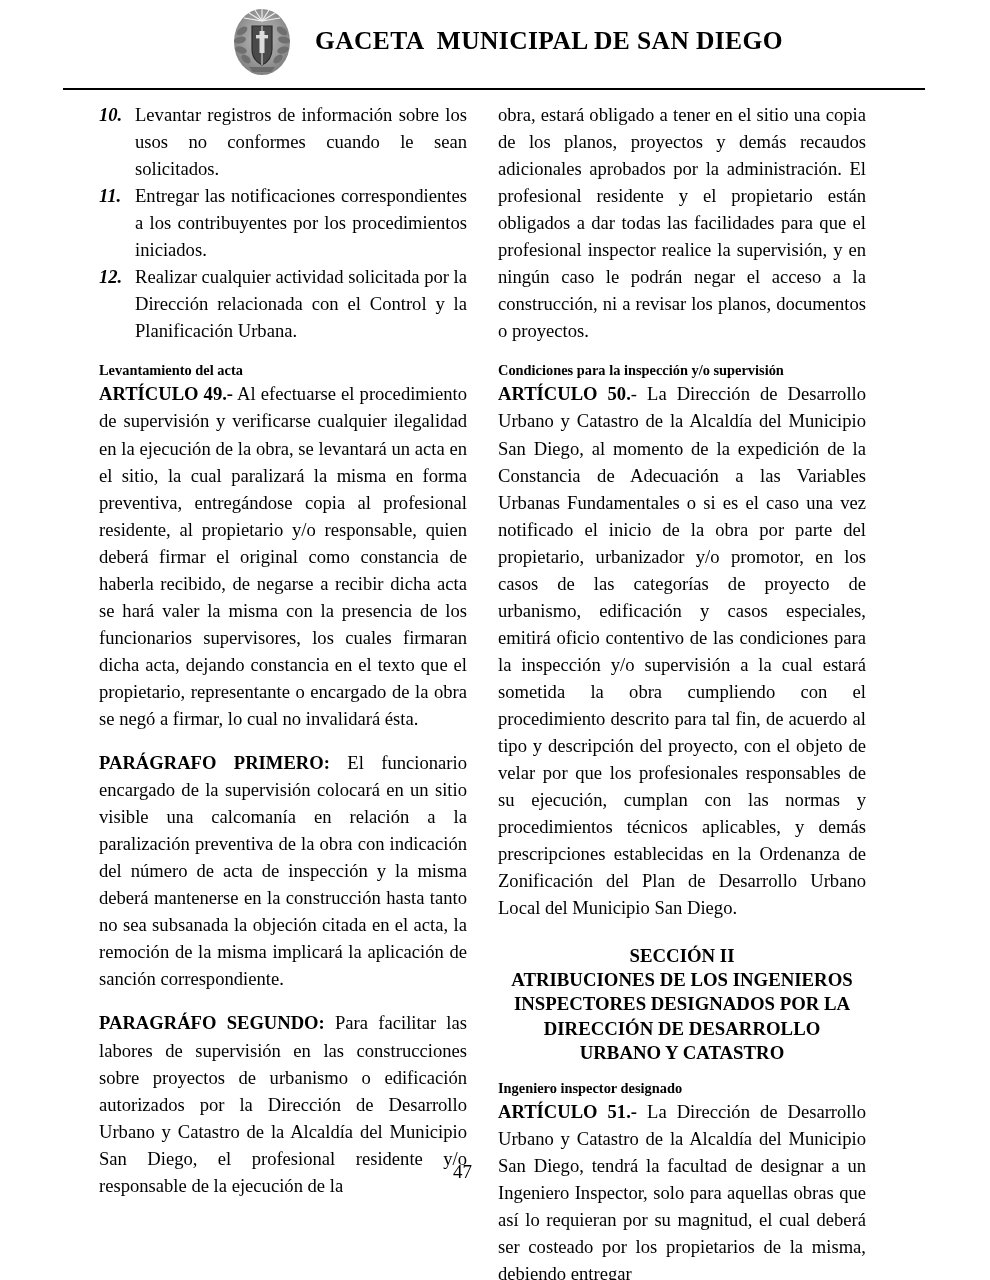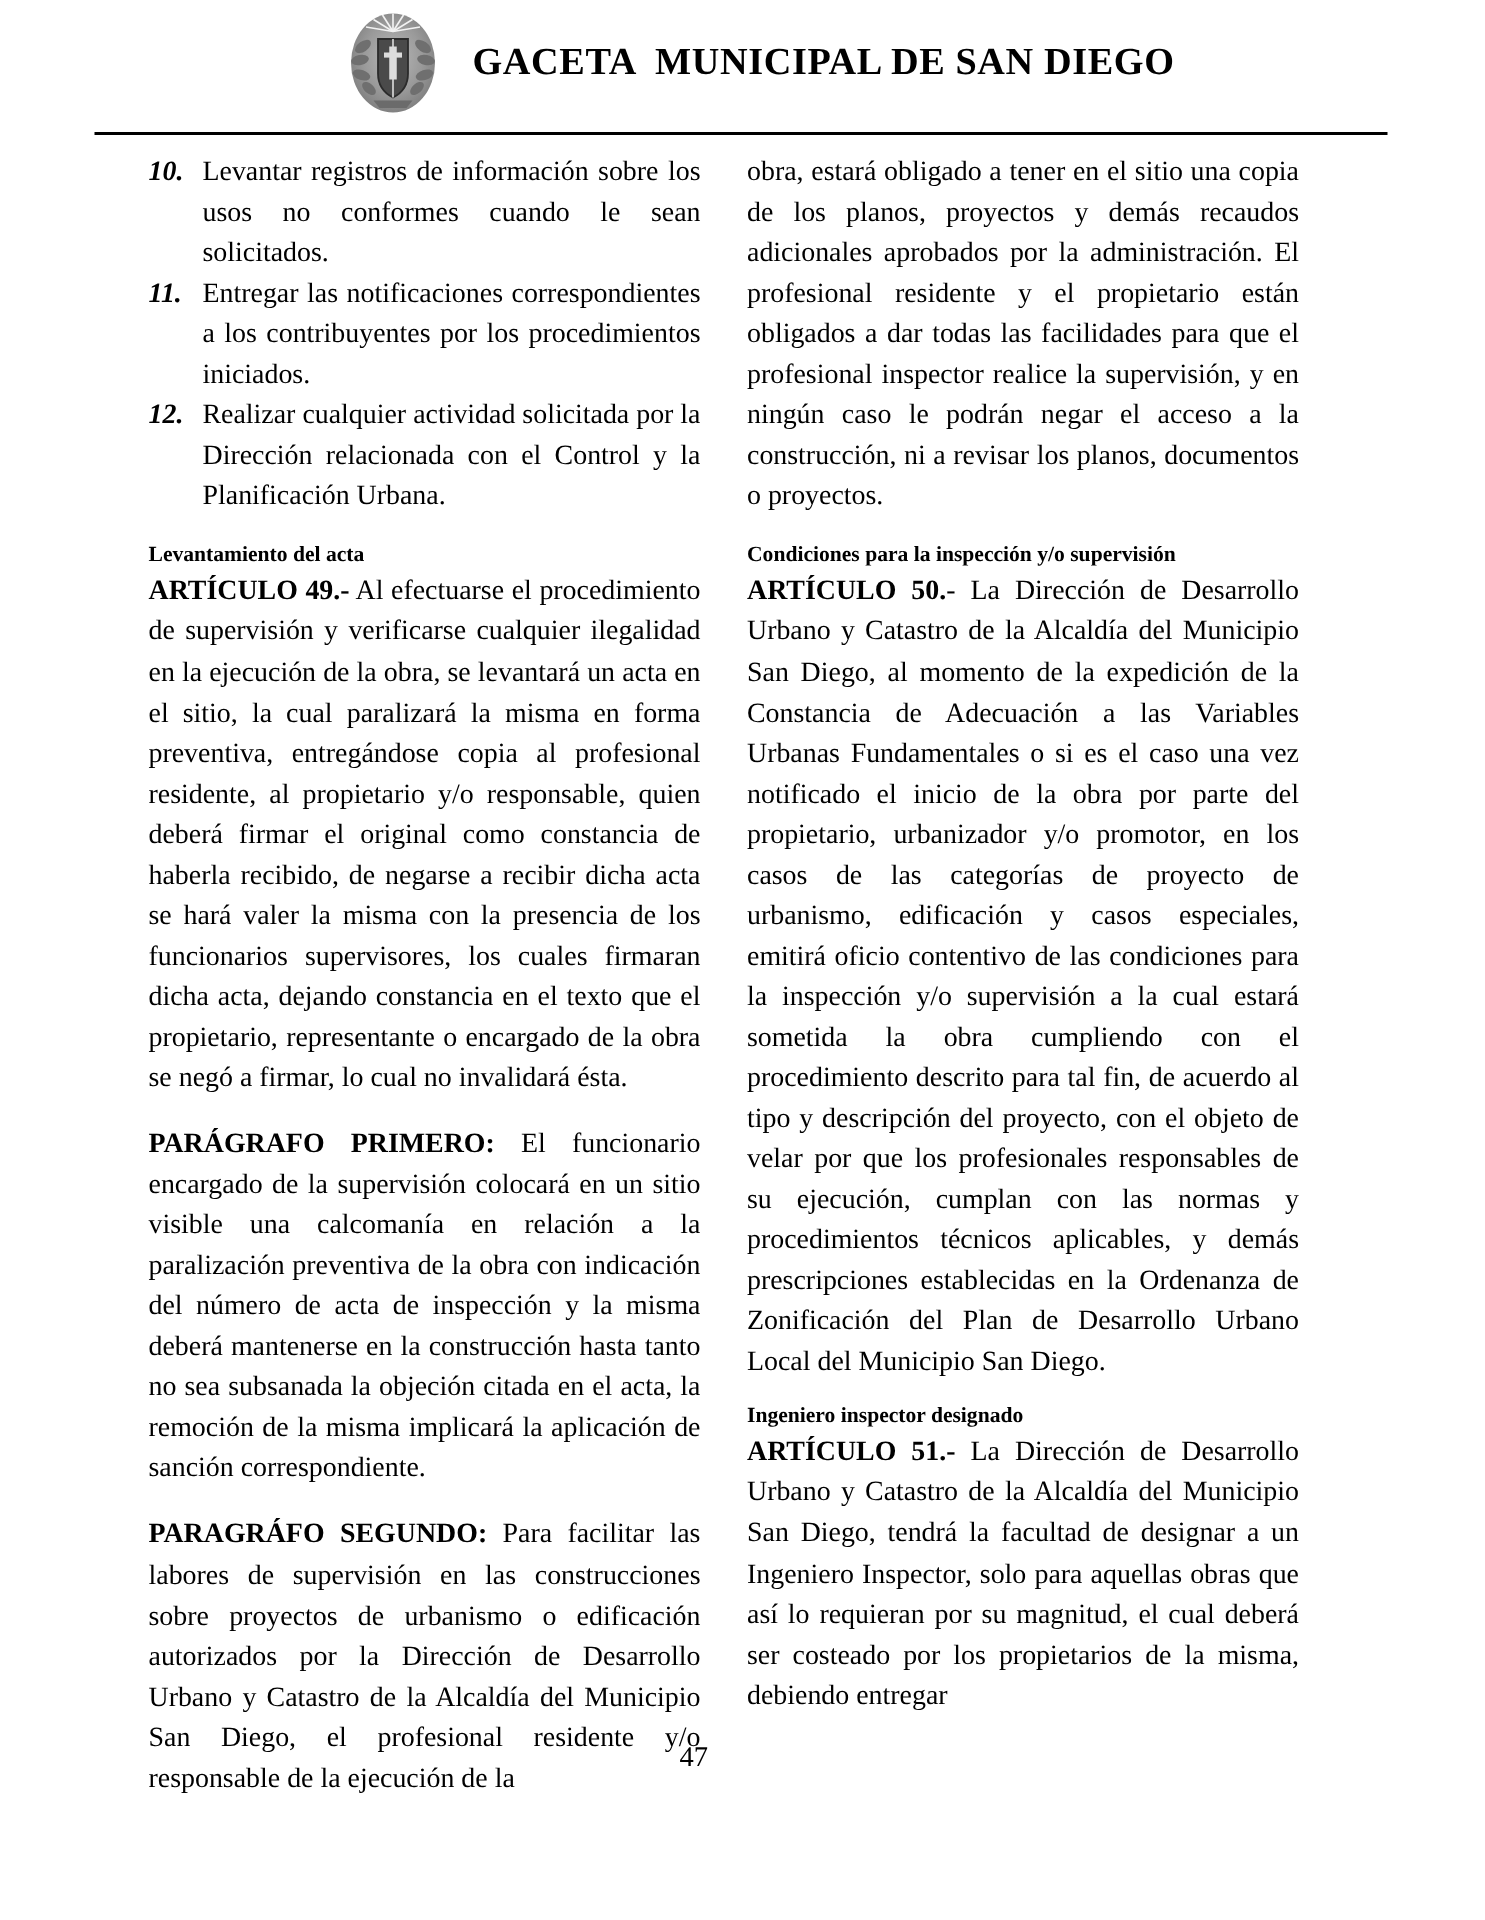--- a/index.html
+++ b/index.html
@@ -215,20 +215,25 @@
 
   </div>
 
   <div class="col col-right">
 
     <p class="para">obra, estará obligado a tener en el sitio una copia de los planos, proyectos y demás recaudos adicionales aprobados por la administración. El profesional residente y el propietario están obligados a dar todas las facilidades para que el profesional inspector realice la supervisión, y en ningún caso le podrán negar el acceso a la construcción, ni a revisar los planos, documentos o proyectos.</p>
 
     <div class="side-heading gap-before">Condiciones para la inspección y/o supervisión</div>
     <p class="para"><span class="lead">ARTÍCULO 50.</span><span>- La Dirección de Desarrollo Urbano y Catastro de la Alcaldía del Municipio San Diego, al momento de la expedición de la Constancia de Adecuación a las Variables Urbanas Fundamentales o si es el caso una vez notificado el inicio de la obra por parte del propietario, urbanizador y/o promotor, en los casos de las categorías de proyecto de urbanismo, edificación y casos especiales, emitirá oficio contentivo de las condiciones para la inspección y/o supervisión a la cual estará sometida la obra cumpliendo con el procedimiento descrito para tal fin, de acuerdo al tipo y descripción del proyecto, con el objeto de velar por que los profesionales responsables de su ejecución, cumplan con las normas y procedimientos técnicos aplicables, y demás prescripciones establecidas en la Ordenanza de Zonificación del Plan de Desarrollo Urbano Local del Municipio San Diego.</span></p>
 
+    <div class="section-heading">SECCIÓN II
+ATRIBUCIONES DE LOS INGENIEROS
+INSPECTORES DESIGNADOS POR  LA
+DIRECCIÓN DE DESARROLLO
+URBANO Y CATASTRO</div>
 
     <div class="side-heading gap-before-sm">Ingeniero inspector designado</div>
     <p class="para"><span class="lead">ARTÍCULO 51.-</span><span> La Dirección de Desarrollo Urbano y Catastro de la Alcaldía del Municipio San Diego, tendrá la facultad de designar a un Ingeniero Inspector, solo para aquellas obras que así lo requieran por su magnitud, el cual deberá ser costeado por los propietarios de la misma, debiendo entregar</span></p>
 
   </div>
 </div>
 
 <div class="page-number">47</div>
 
 </body></html>

